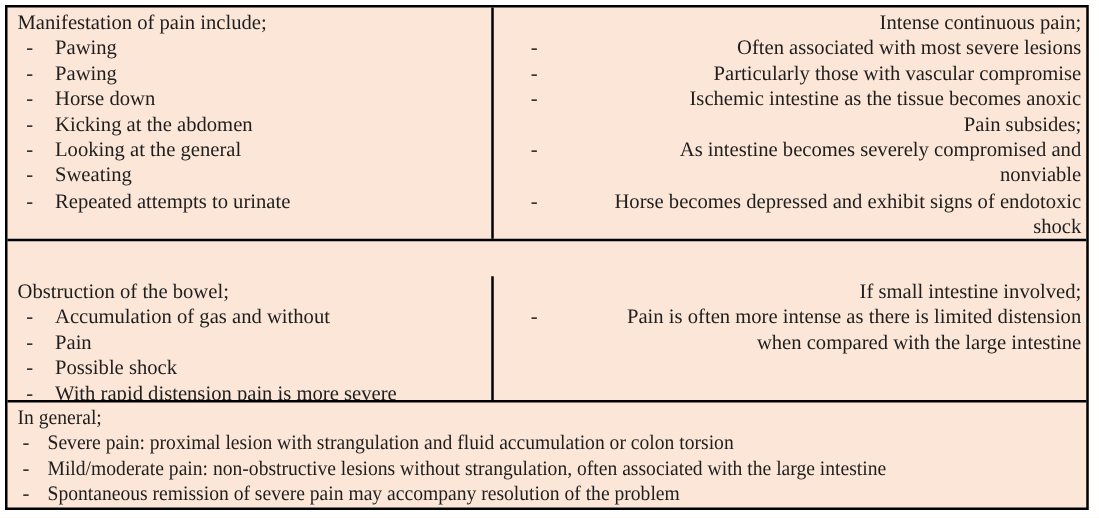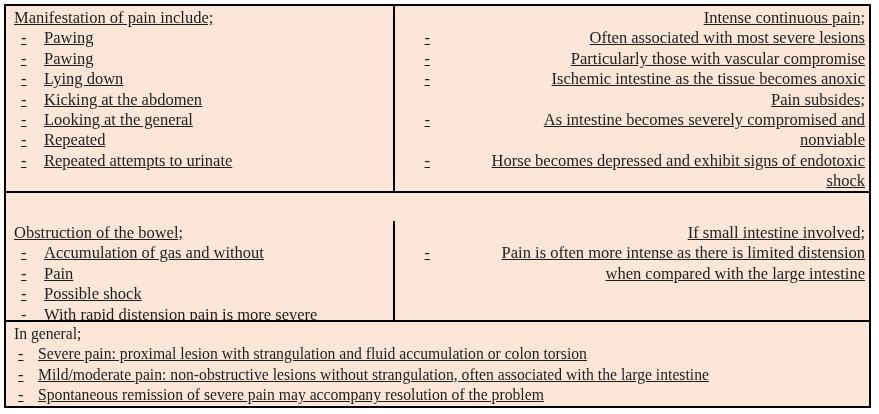--- a/index.html
+++ b/index.html
@@ -47,21 +47,20 @@
   }
   .row1 { height: 187px; border-bottom: 2px solid #000000; }
   .row2 { height: 101px; border-bottom: 2px solid #000000; margin-top: 28px; }
   .row3 { height: 84px; }
   .cell {
     box-sizing: border-box;
     overflow: hidden;
     font-size: 16.5px;
     line-height: 20.4px;
     color: #1e1e1e;
-    text-decoration: underline;
   }
   .cell.left {
     border-right: 2px solid #000000;
     padding: 2px 6px 0 8px;
   }
   .cell.right {
     padding: 2px 4px 0 5px;
     text-align: right;
   }
   .cell.full {
@@ -110,33 +109,33 @@
             <div class="bullet">
               <span class="marker">-</span>
               <span class="btext">Pawing</span>
             </div>
             <div class="bullet">
               <span class="marker">-</span>
               <span class="btext">Pawing</span>
             </div>
             <div class="bullet">
               <span class="marker">-</span>
-              <span class="btext">Lying down</span>
+              <span class="btext">Horse down</span>
             </div>
             <div class="bullet">
               <span class="marker">-</span>
               <span class="btext">Kicking at the abdomen</span>
             </div>
             <div class="bullet">
               <span class="marker">-</span>
               <span class="btext">Looking at the general</span>
             </div>
             <div class="bullet">
               <span class="marker">-</span>
-              <span class="btext">Repeated</span>
+              <span class="btext">Sweating</span>
             </div>
             <div class="bullet">
               <span class="marker">-</span>
               <span class="btext">Repeated attempts to urinate</span>
             </div>
           </div>
       </div>
       <div class="cell right">
         <div class="cellhead">Intense continuous pain;</div>
         <div class="list">

